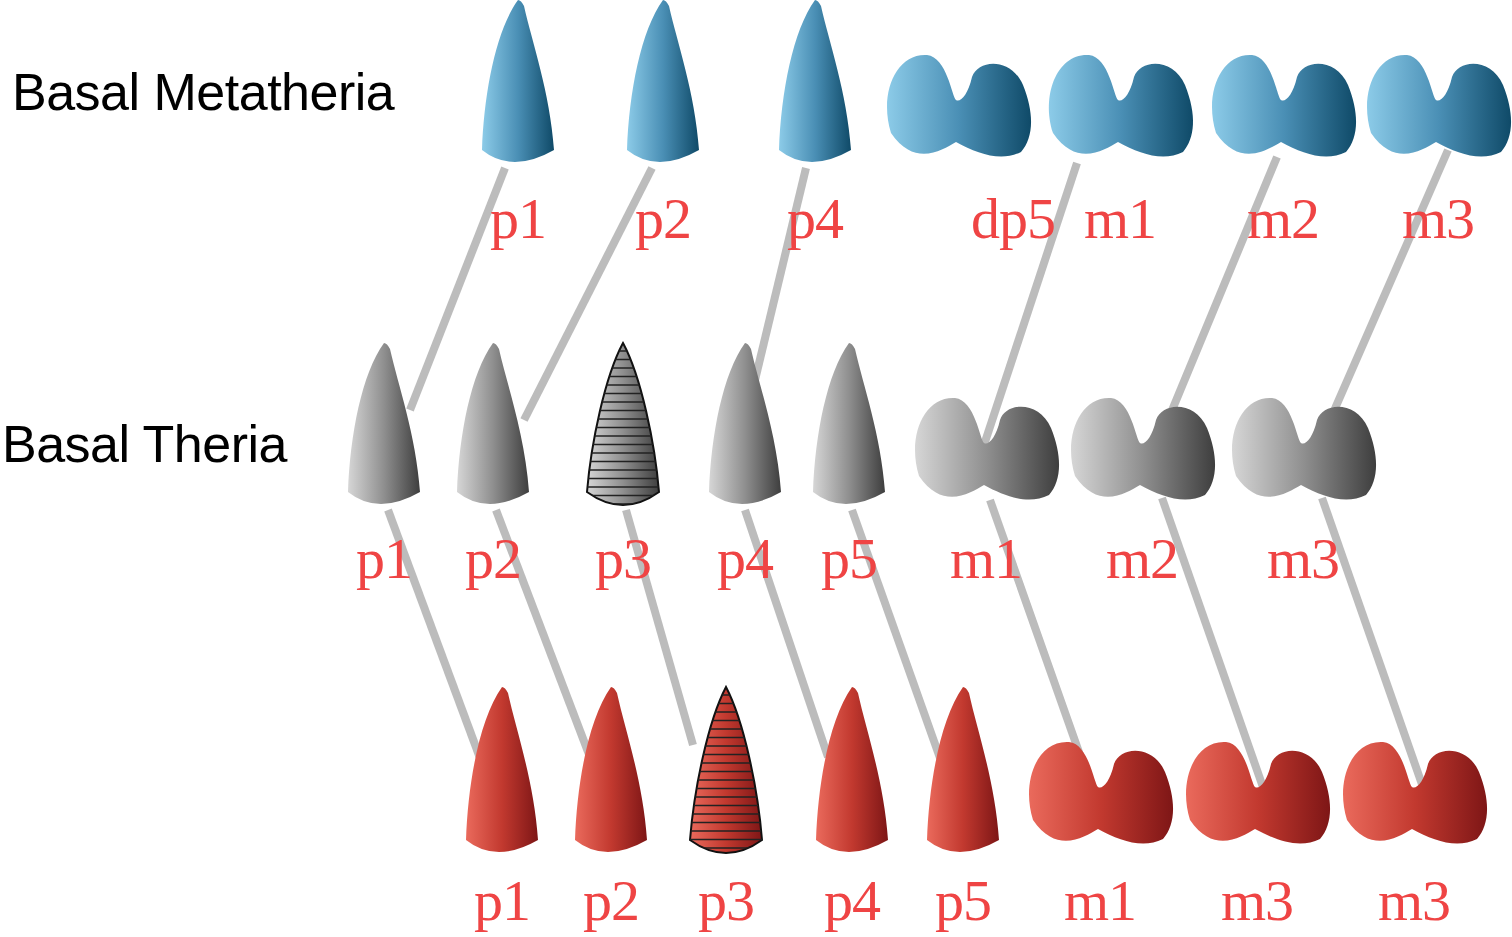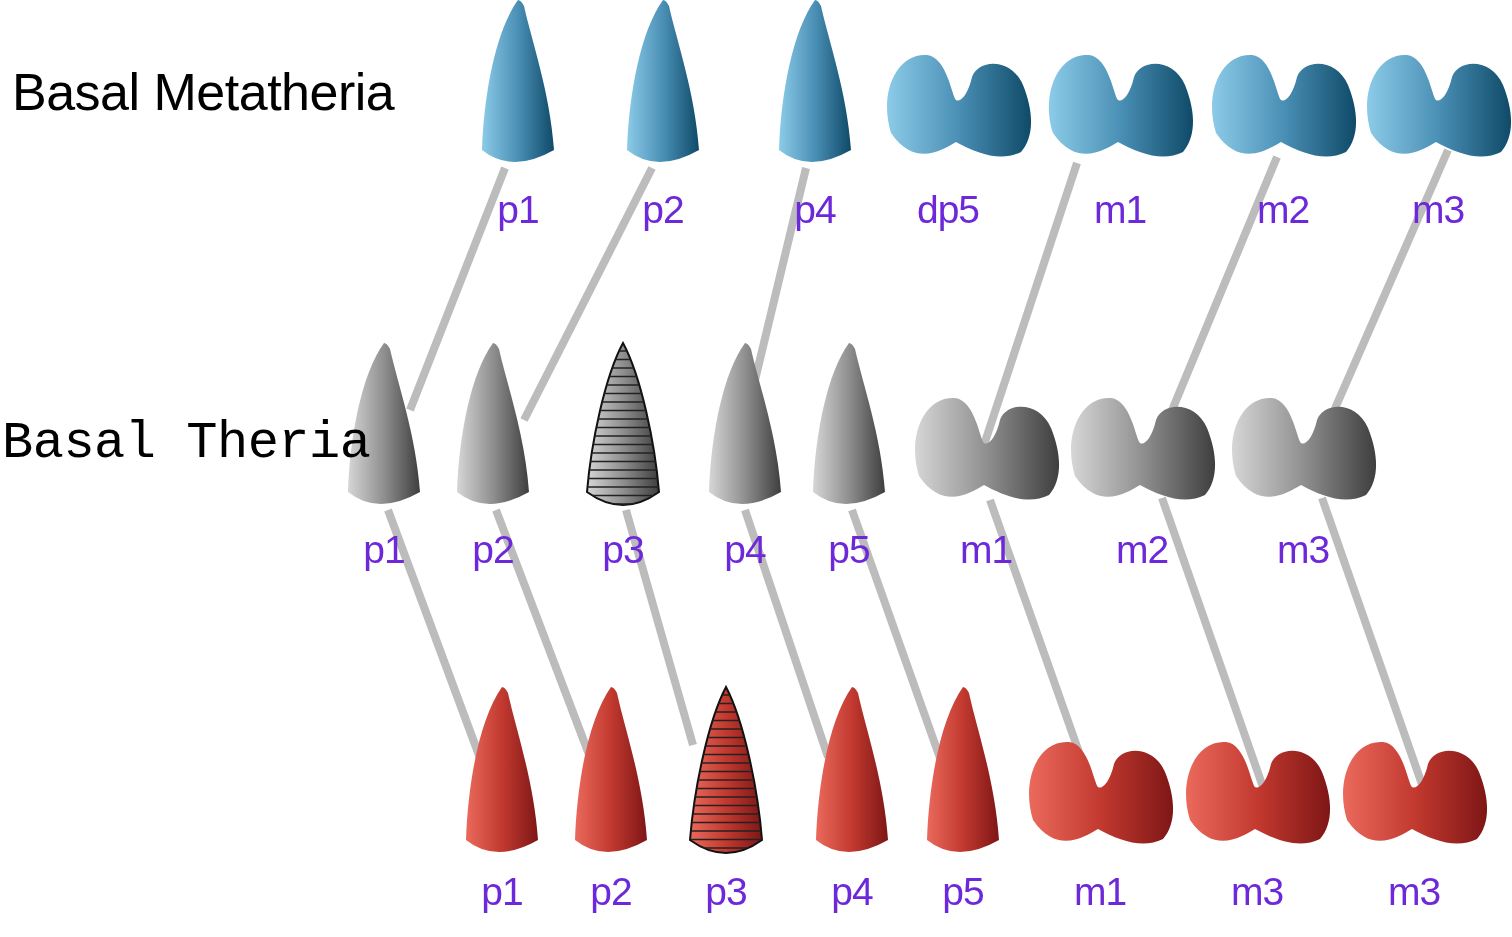--- a/index.html
+++ b/index.html
@@ -1,22 +1,22 @@
 <!DOCTYPE html>
 <html><head>
   <meta charset="utf-8">
   <style>
     html, body { margin: 0; padding: 0; background: #ffffff; }
     body { width: 1512px; height: 937px; overflow: hidden; position: relative;
            font-family: "Liberation Sans", "DejaVu Sans", sans-serif; }
     #stage { position: absolute; left: 0; top: 0; width: 1512px; height: 706px; }
     .row-label { position: absolute; font-size: 52px; color: #000; white-space: nowrap;
                  letter-spacing: -0.5px; line-height: 1; }
-    .tooth-label { position: absolute; font-size: 39px; color: #6d28d9; white-space: nowrap;
-                   line-height: 1; transform: translateX(-50%); letter-spacing: -1px; }
+    .tooth-label { position: absolute; font-size: 58px; color: #ef4444; white-space: nowrap;
+                   line-height: 1; transform: translateX(-50%); letter-spacing: -1px; font-family: Liberation Serif, serif; }
     svg { position: absolute; left: 0; top: 0; }
   </style>
 </head>
 <body>
 
 <div id="stage">
   <svg id="diagram" width="1512" height="937" viewBox="0 0 1512 937">
     <defs id="defs">
         <linearGradient id="grad-metatheria" x1="0" y1="0" x2="1" y2="0">
           <stop offset="0%" stop-color="#8ccbe8"></stop>
@@ -293,27 +293,27 @@
           C 1416 790, 1424 782, 1428 764
           C 1434 746, 1467 744, 1479 772
           C 1491 802, 1489 825, 1477 839
           C 1457 849, 1434 841, 1412 829
           C 1398 837, 1371 855, 1347 820 Z" fill="url(#grad-eutheria)"></path>
         </g>
       </g>
   </svg>
 
   <div class="row-label" style="left:12px; top:66px;">Basal Metatheria</div>
-  <div class="row-label" style="left:2px; top:418px;font-family:Liberation Mono, monospace;">Basal Theria</div>
+  <div class="row-label" style="left:2px; top:418px;">Basal Theria</div>
 
   <div id="tooth-labels">
       <div class="tooth-label" style="left: 518px; top: 190px;">p1</div>
       <div class="tooth-label" style="left: 663px; top: 190px;">p2</div>
       <div class="tooth-label" style="left: 815px; top: 190px;">p4</div>
-      <div class="tooth-label" style="left: 948px; top: 190px;">dp5</div>
+      <div class="tooth-label" style="left: 1013px; top: 190px;">dp5</div>
       <div class="tooth-label" style="left: 1120px; top: 190px;">m1</div>
       <div class="tooth-label" style="left: 1283px; top: 190px;">m2</div>
       <div class="tooth-label" style="left: 1438px; top: 190px;">m3</div>
       <div class="tooth-label" style="left: 384px; top: 530px;">p1</div>
       <div class="tooth-label" style="left: 493px; top: 530px;">p2</div>
       <div class="tooth-label" style="left: 623px; top: 530px;">p3</div>
       <div class="tooth-label" style="left: 745px; top: 530px;">p4</div>
       <div class="tooth-label" style="left: 849px; top: 530px;">p5</div>
       <div class="tooth-label" style="left: 986px; top: 530px;">m1</div>
       <div class="tooth-label" style="left: 1142px; top: 530px;">m2</div>

